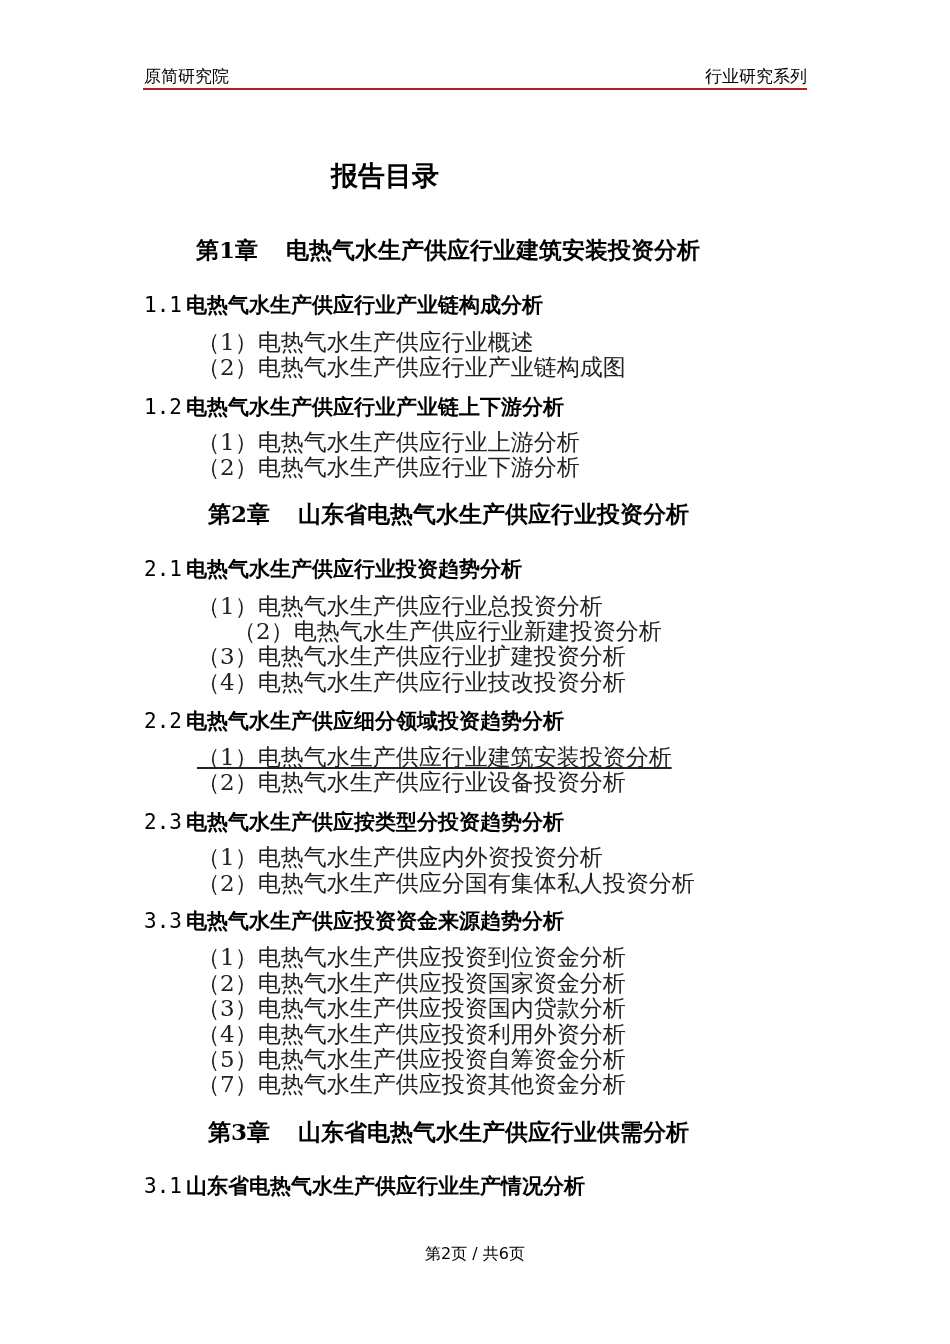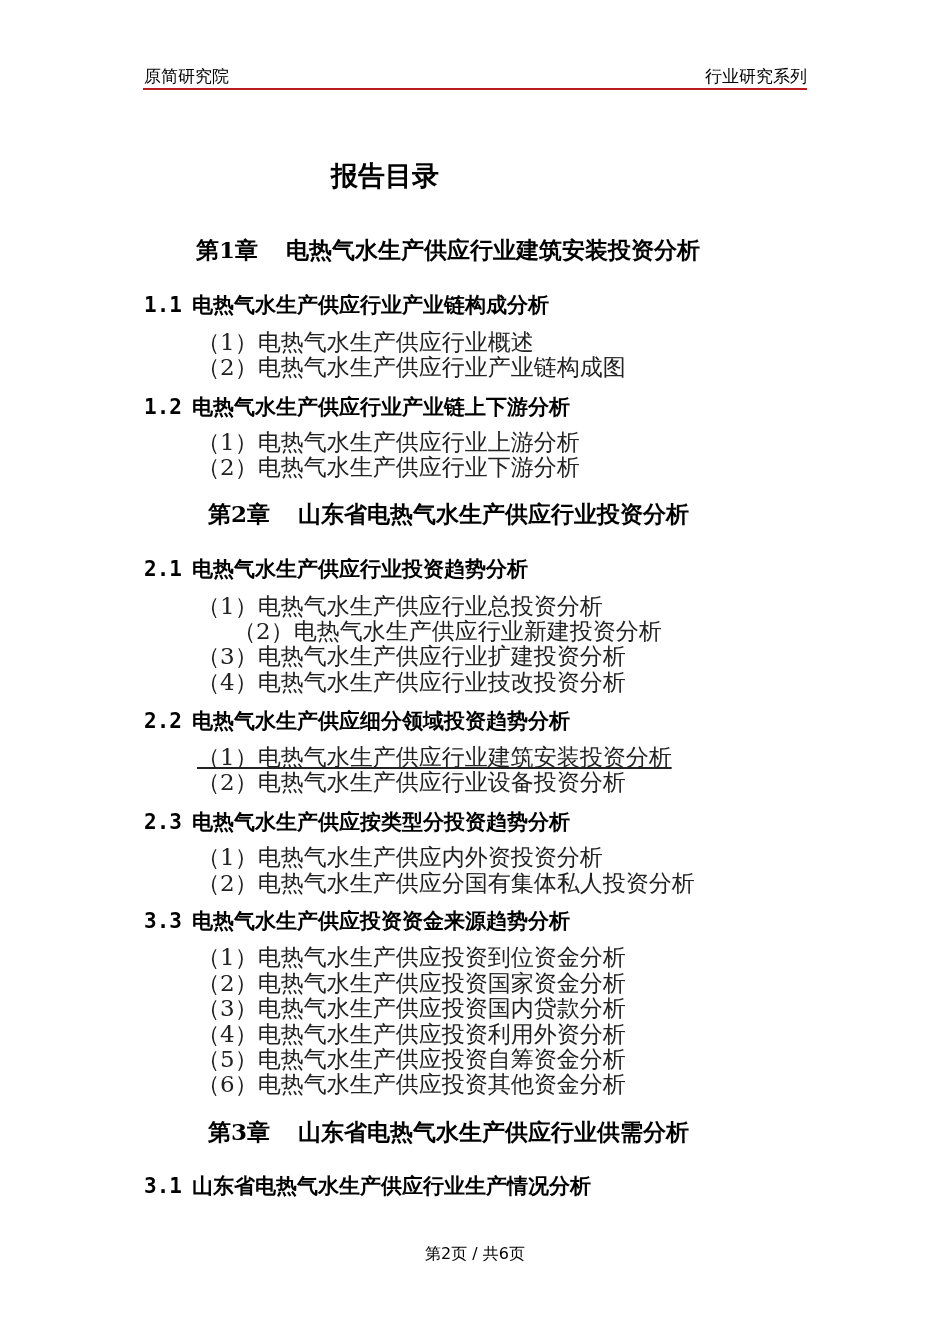--- a/index.html
+++ b/index.html
@@ -51,21 +51,21 @@
     .chapter .num { margin-right: 28px; }
     .section {
       position: absolute;
       left: 144px;
       font-family: "DejaVu Serif", "Liberation Serif", serif;
       font-weight: bold;
       font-size: 21px;
       line-height: 28px;
       white-space: nowrap;
     }
-    .section .num { margin-right: 10px; font-weight: bold; font-family: "DejaVu Sans Mono", "Liberation Mono", monospace; }
+    .section .num { margin-right: 4px; font-weight: normal; font-family: "DejaVu Sans Mono", "Liberation Mono", monospace; }
     .item {
       position: absolute;
       left: 197px;
       font-family: "DejaVu Serif", "Liberation Serif", serif;
       font-size: 23px;
       line-height: 25px;
       color: #222;
       white-space: nowrap;
     }
     .footer {
@@ -130,21 +130,21 @@
 <div class="item" style="top:871px;">（2）电热气水生产供应分国有集体私人投资分析</div>
 
 <div class="section" style="top:907px;">
   <span class="num">3.3</span><span>电热气水生产供应投资资金来源趋势分析</span>
 </div>
 <div class="item" style="top:945px;">（1）电热气水生产供应投资到位资金分析</div>
 <div class="item" style="top:971px;">（2）电热气水生产供应投资国家资金分析</div>
 <div class="item" style="top:996px;">（3）电热气水生产供应投资国内贷款分析</div>
 <div class="item" style="top:1022px;">（4）电热气水生产供应投资利用外资分析</div>
 <div class="item" style="top:1047px;">（5）电热气水生产供应投资自筹资金分析</div>
-<div class="item" style="top:1072px;">（6）电热气水生产供应投资其他资金分析</div>
+<div class="item" style="top:1072px;">（7）电热气水生产供应投资其他资金分析</div>
 
 <div class="chapter" style="left:208px; top:1117px;">
   <span class="num">第3章</span><span>山东省电热气水生产供应行业供需分析</span>
 </div>
 
 <div class="section" style="top:1172px;">
   <span class="num">3.1</span><span>山东省电热气水生产供应行业生产情况分析</span>
 </div>
 
 <div class="footer">第2页 / 共6页</div>

